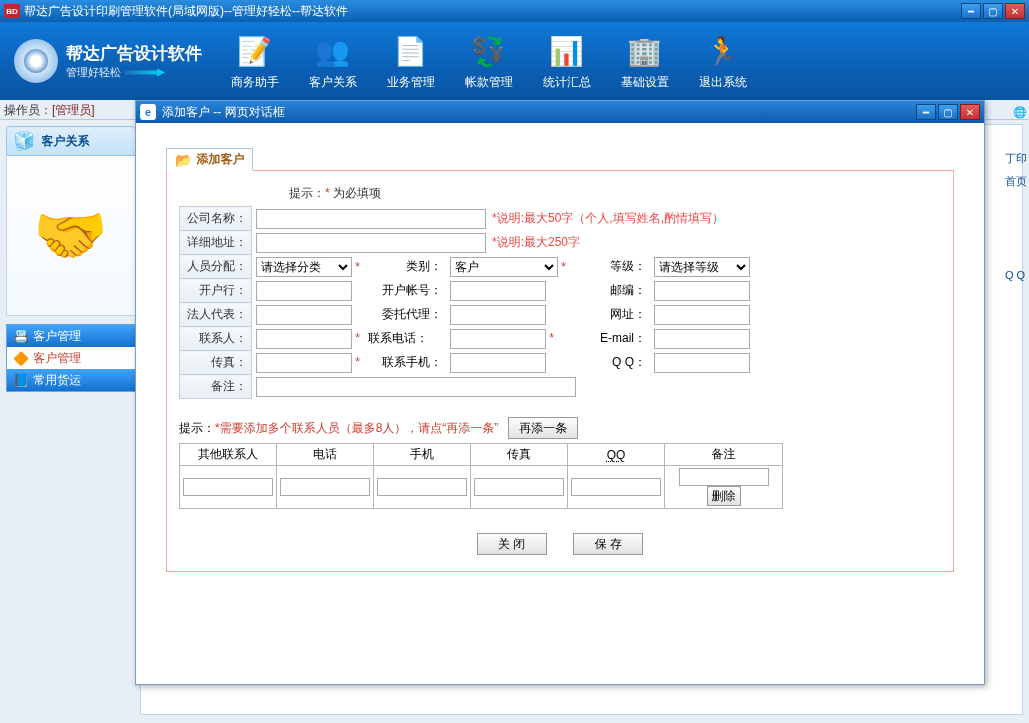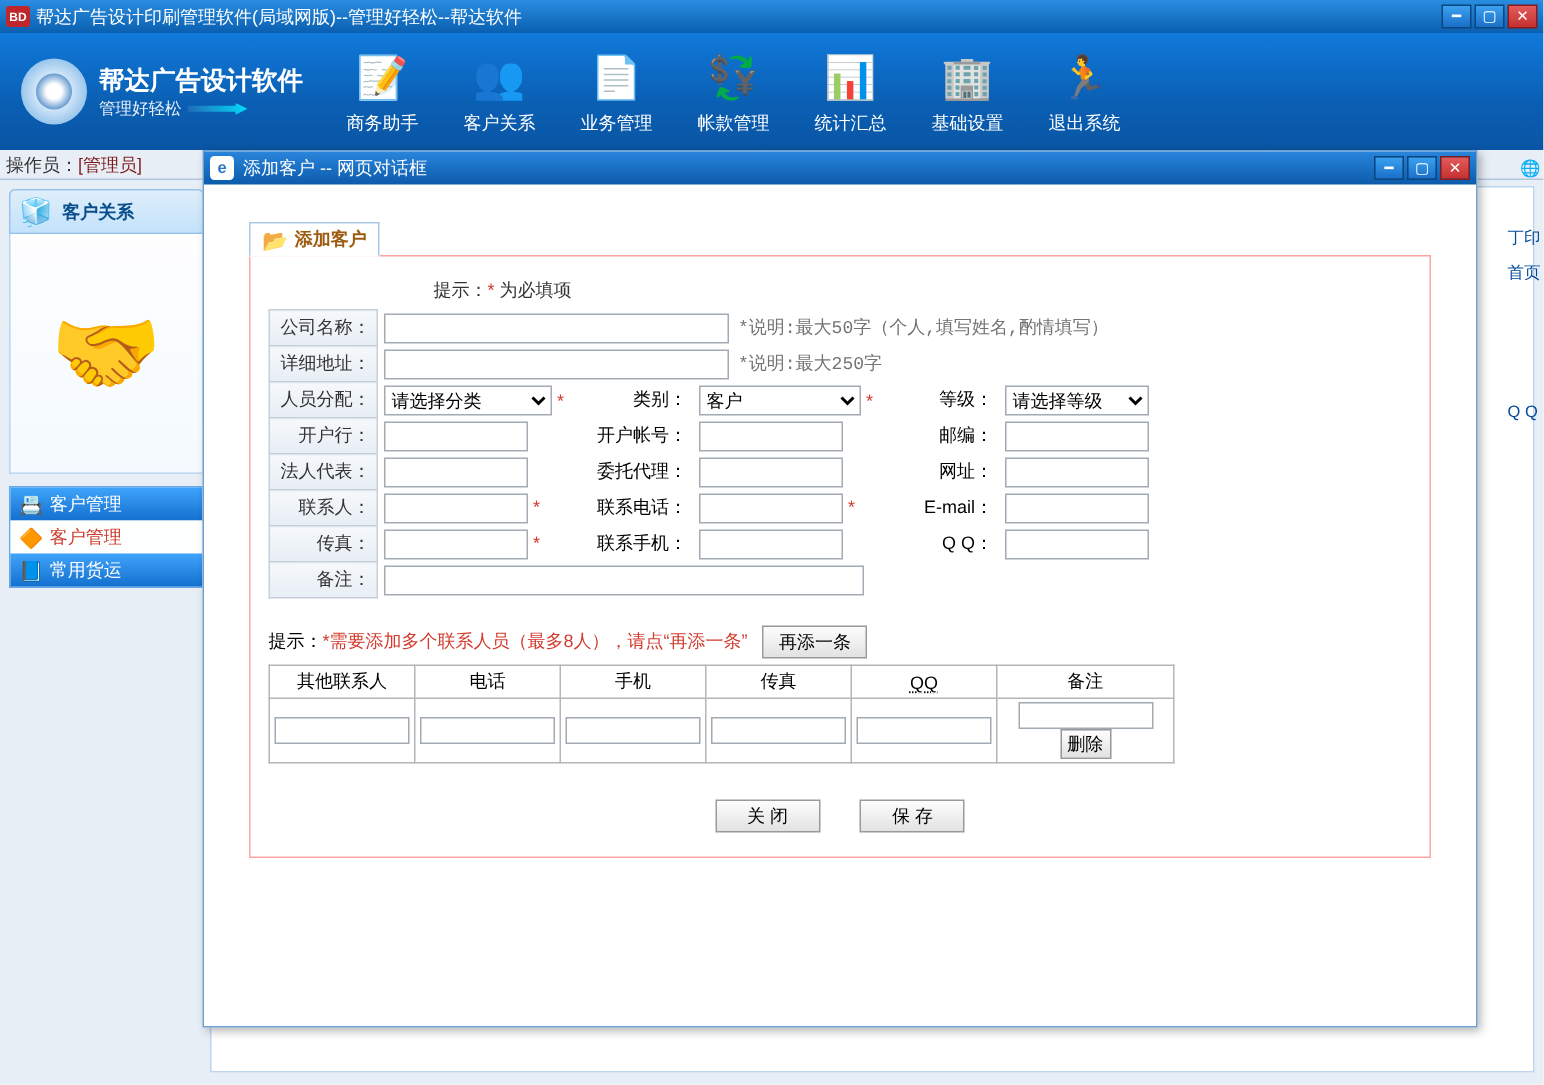--- a/index.html
+++ b/index.html
@@ -52,21 +52,21 @@
   .tab-label .folder{ color:#e7a43a; font-size:14px;}
   .panel { border:1px solid #fca5a5; padding: 14px 12px 16px 12px;}
   .hint { margin-left:110px; font-size:12px; color:#333;}
   .hint .red, .red { color:#d23b2e;}
 
   table.frm { border-collapse: collapse; margin-top:4px;}
   table.frm td { padding:2px 4px; font-size:12px; vertical-align:middle; white-space:nowrap;}
   .lbl { width:72px; height:22px; background: linear-gradient(#f5f8fb,#e7eef5); border:1px solid #c7cfd9; text-align:right; padding-right:6px; color:#333;}
   .txt { border:1px solid #a2aab3; height:20px; padding:1px 3px; font-size:12px; vertical-align:middle;}
   .sel { border:1px solid #a2aab3; height:20px; font-size:12px; background:#fff;}
-  .note { color:#737373; font-size:12px;font-family:Liberation Mono, monospace;}
+  .note { color:#ef4444; font-size:12px;}
 
   .hint2 { margin-top:18px; font-size:12px;}
   .btn { border:1px solid #999; background: linear-gradient(#fdfdfd,#e2e2e2); height:22px; padding: 0 10px; font-size:12px; cursor:pointer;}
   table.contacts { border-collapse: collapse; width: 604px; margin-top:4px;padding-left:42px;}
   table.contacts td, table.contacts th { border:1px solid #b6b6b6; font-size:12px; font-weight:normal; padding:2px 3px; text-align:center;}
   .ctxt { width: 90px; border:1px solid #a2aab3; height:18px; font-size:12px;}
   .dotu { text-decoration: underline dotted; text-underline-offset:2px; }
   .btnrow { text-align:center; margin-top:24px;}
 </style>
 </head>
@@ -159,21 +159,21 @@
             <tr>
           <td class="lbl">公司名称：</td>
           <td colspan="5"><input class="txt" style="width: 230px;"><span class="note" style="margin-left:6px;">*说明:最大50字（个人,填写姓名,酌情填写）</span></td>
         </tr>
         <tr>
           <td class="lbl">详细地址：</td>
           <td colspan="5"><input class="txt" style="width: 230px;"><span class="note" style="margin-left:6px;">*说明:最大250字</span></td>
         </tr>
         <tr>
           <td class="lbl">人员分配：</td>
-          <td><select class="sel" style="width:112px"><option>请选择分类</option></select> <span class="red">*</span></td>
+          <td><select class="sel" style="width:96px"><option>请选择分类</option></select> <span class="red">*</span></td>
           <td style="text-align:right; width:82px;">类别：</td>
           <td><select class="sel" style="width:108px"><option>客户</option></select> <span class="red">*</span></td>
           <td style="text-align:right; width:80px;">等级：</td>
           <td><select class="sel" style="width:96px"><option>请选择等级</option></select></td>
         </tr>
         <tr>
           <td class="lbl">开户行：</td>
           <td><input class="txt" style="width: 96px;"></td>
           <td style="text-align:right;">开户帐号：</td>
           <td><input class="txt" style="width: 96px;"></td>
@@ -184,21 +184,21 @@
           <td class="lbl">法人代表：</td>
           <td><input class="txt" style="width: 96px;"></td>
           <td style="text-align:right;">委托代理：</td>
           <td><input class="txt" style="width: 96px;"></td>
           <td style="text-align:right;">网址：</td>
           <td><input class="txt" style="width: 96px;"></td>
         </tr>
         <tr>
           <td class="lbl">联系人：</td>
           <td><input class="txt" style="width: 96px;"> <span class="red">*</span></td>
-          <td style="text-align:right;">联系电话：</td>
+          <td style="">联系电话：</td>
           <td><input class="txt" style="width: 96px;"> <span class="red">*</span></td>
           <td style="text-align:right;">E-mail：</td>
           <td><input class="txt" style="width: 96px;"></td>
         </tr>
         <tr>
           <td class="lbl">传真：</td>
           <td><input class="txt" style="width: 96px;"> <span class="red">*</span></td>
           <td style="text-align:right;">联系手机：</td>
           <td><input class="txt" style="width: 96px;"></td>
           <td style="text-align:right;">Q  Q：</td>

